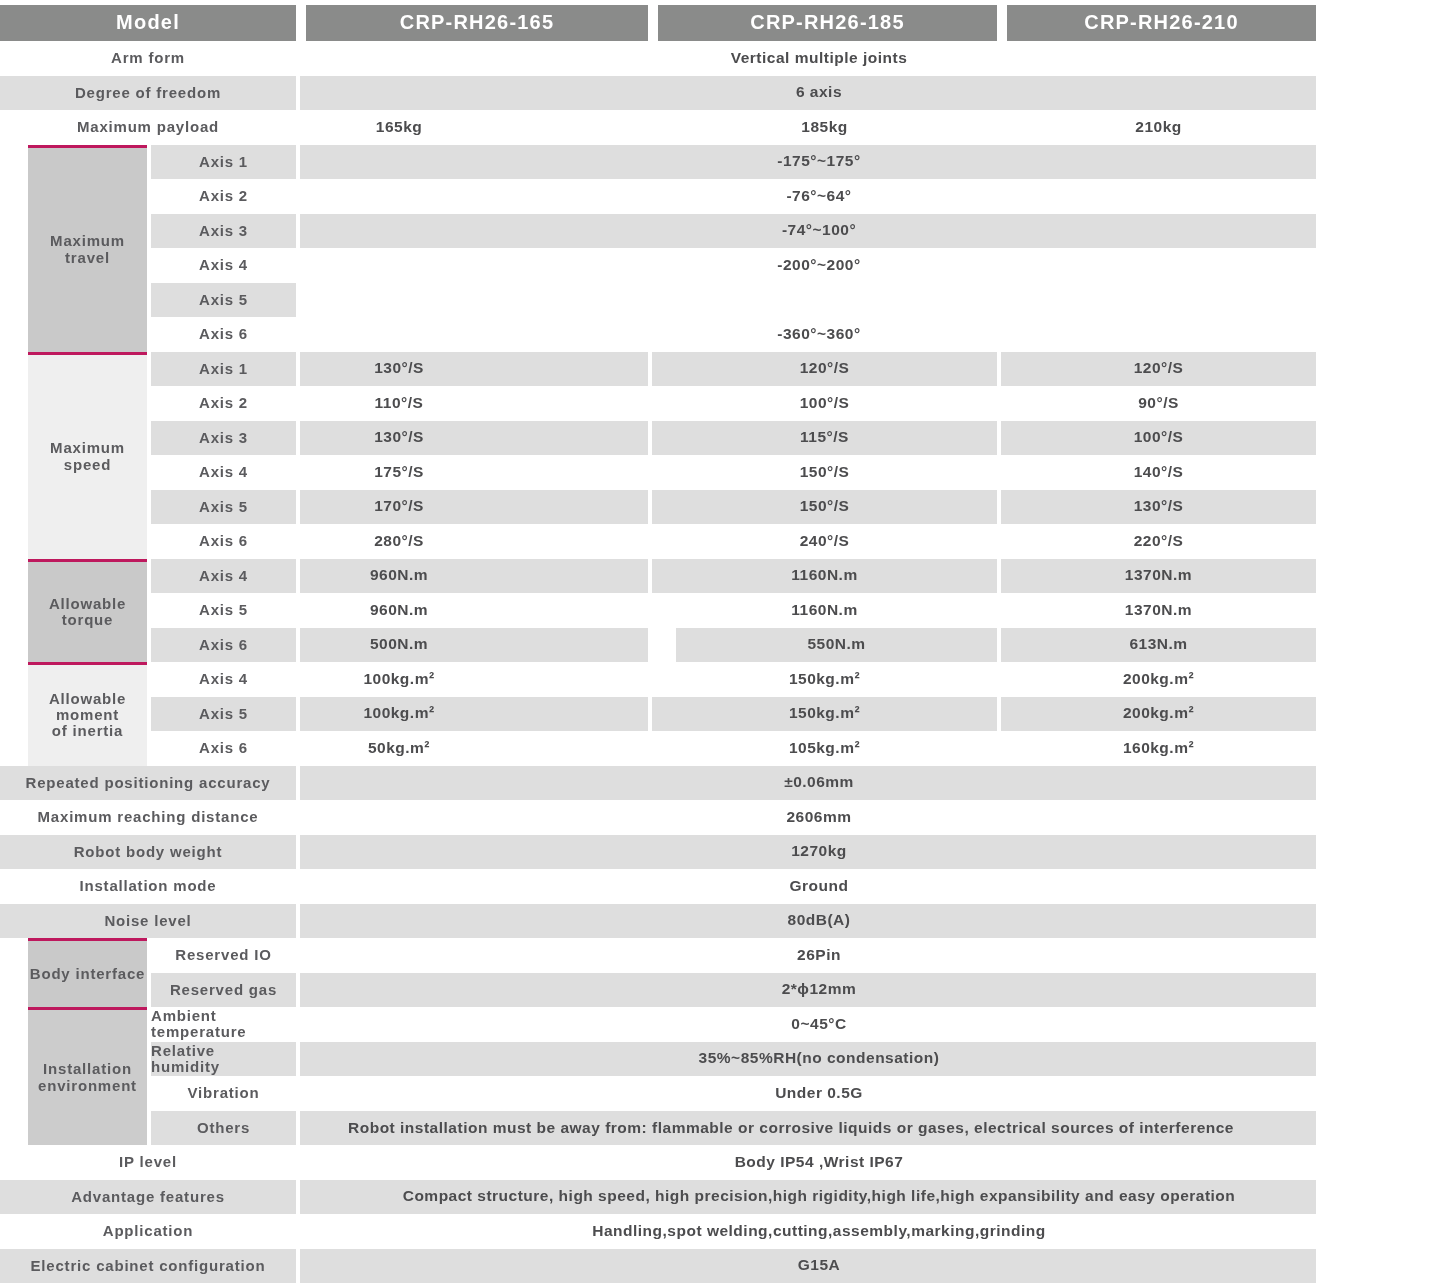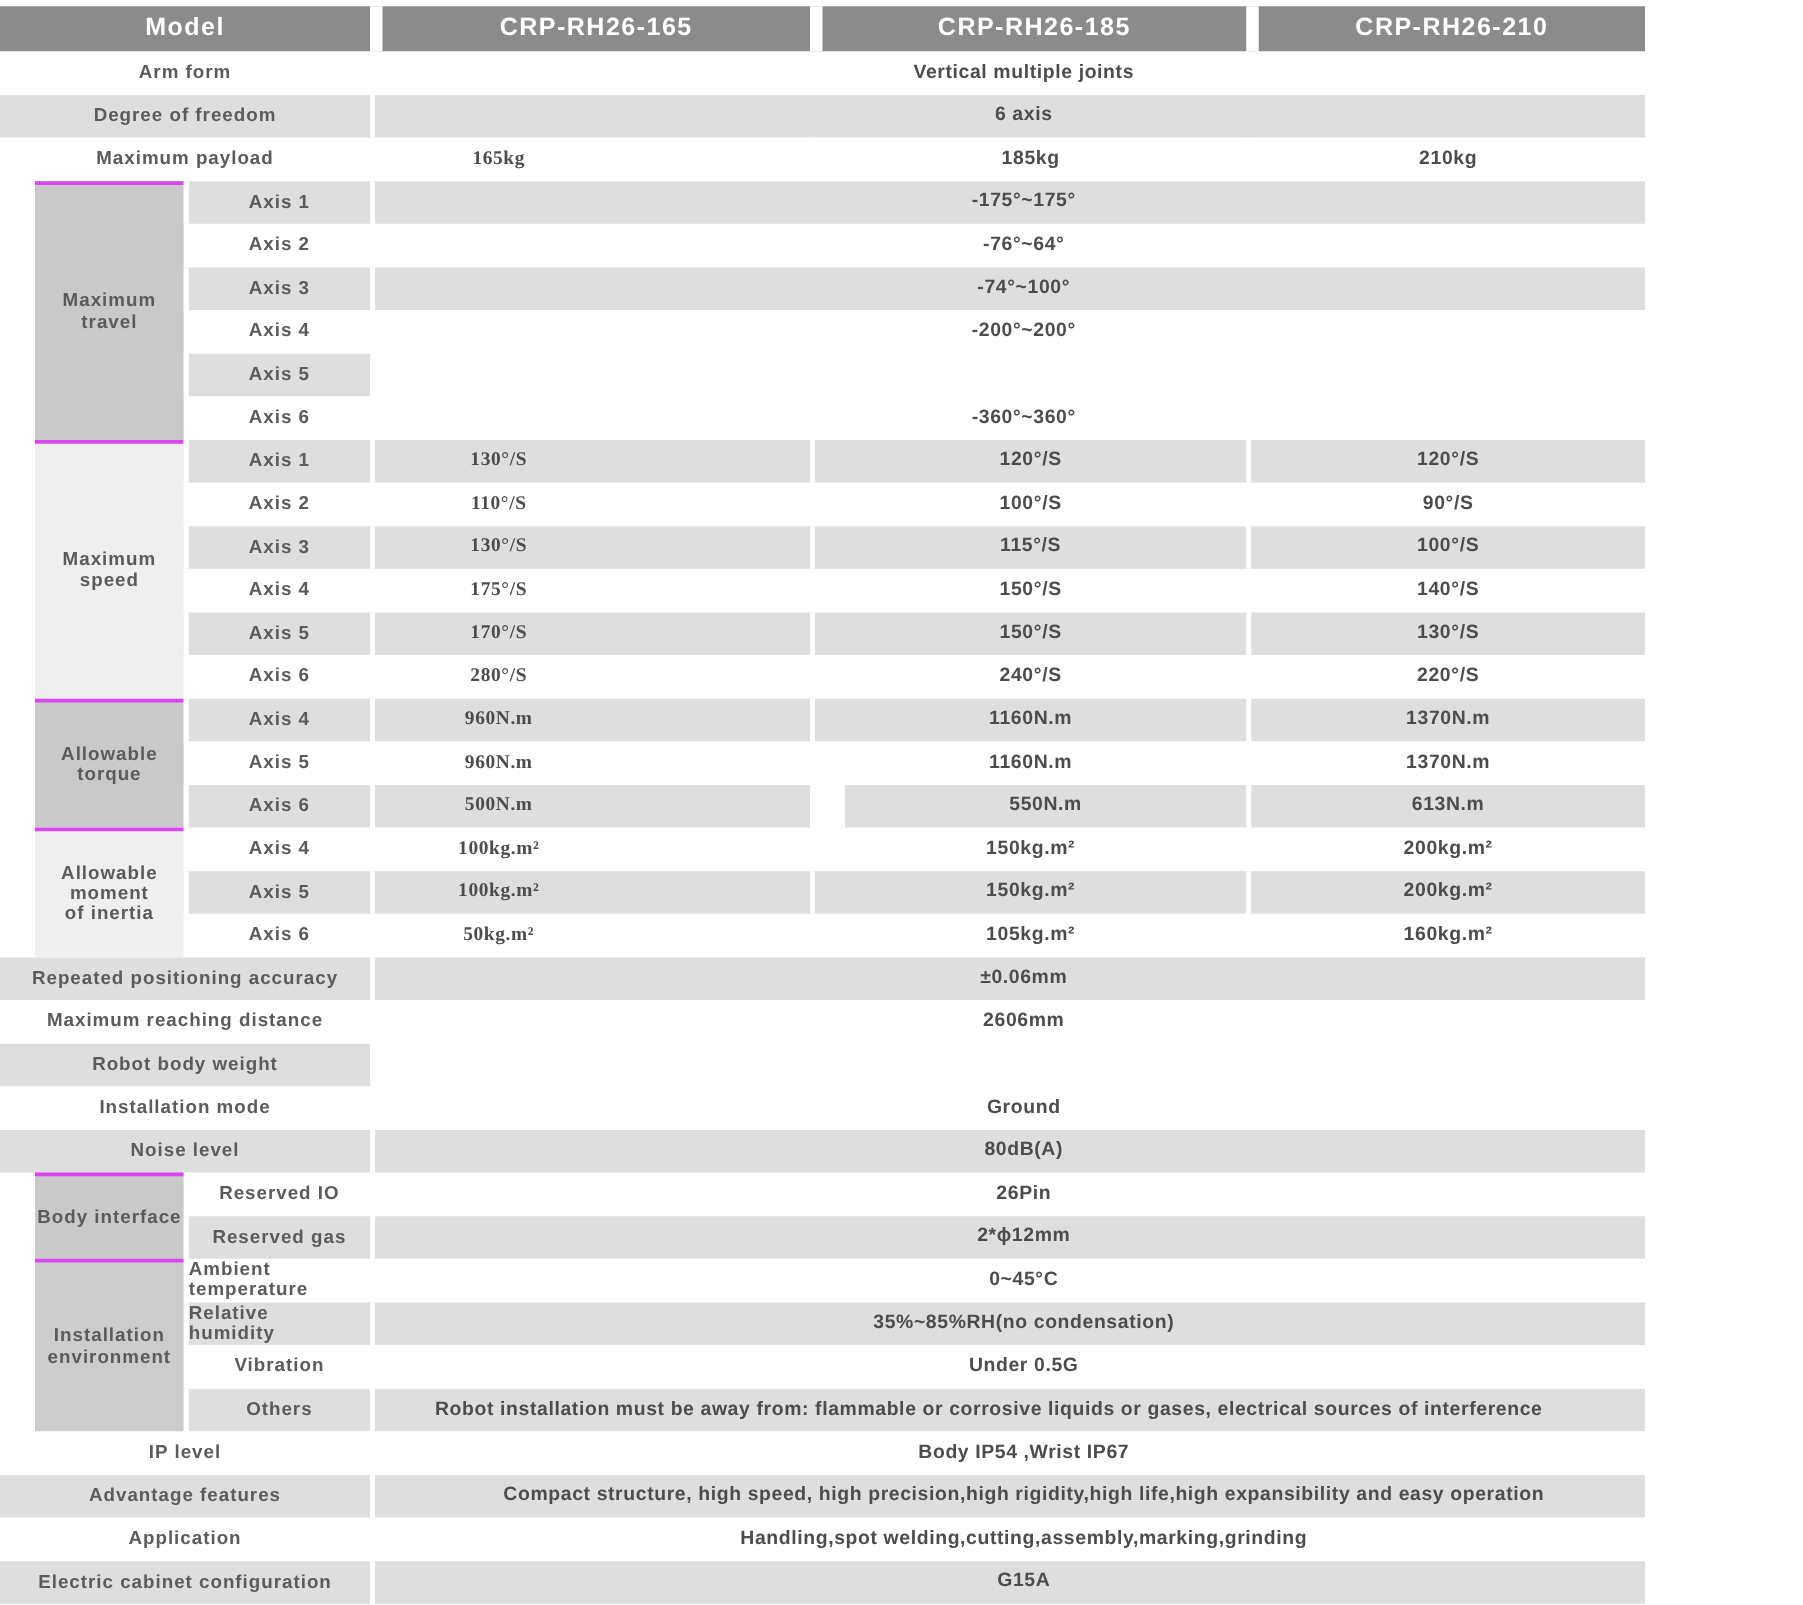--- a/index.html
+++ b/index.html
@@ -26,29 +26,29 @@
   .hdr-m0{grid-column:3;}
   .hdr-m1{grid-column:4;}
   .hdr-m2{grid-column:5;}
   .sepw{border-left:10px solid #fff;}
   
   .sep{border-left:4px solid #fff;}
   .zebra{background:var(--zebra_bg);}
   .rlabel,.sub,.group{
     color:var(--label_text);font-size:15px;font-weight:bold;letter-spacing:0.8px;
   }
-  .group{border-top:3px solid #d946ef;margin-left:28px;}
+  .group{border-top:3px solid #be185d;margin-left:28px;}
   .g-dark{background:var(--group_dark_bg);}
   .g-light{background:var(--group_light_bg);}
   .g-mid{background:var(--group_mid_bg);}
   .val{
     color:var(--value_text);font-size:15.5px;font-weight:bold;letter-spacing:0.5px;
   }
   .merged{padding-left:22px;}
-  .c0{padding-right:150px;font-family:Liberation Serif, serif;}         
+  .c0{padding-right:150px;}         
   .left-sub{justify-content:flex-start;text-align:left;}
   .left-val{justify-content:flex-start;padding-left:48px;padding-right:12px;text-align:left;line-height:1.12;}
 </style>
 </head>
 <body>
 
 <div class="tbl" id="spec-table">
   <div class="cell hdr hdr-label">Model</div>
   <div class="cell hdr hdr-m0 sepw">CRP-RH26-165</div>
   <div class="cell hdr hdr-m1 sepw">CRP-RH26-185</div>
@@ -127,20 +127,21 @@
     <div class="cell val sep c2 zebra" style="grid-area: 21 / 5;">200kg.m²</div>
     <div class="cell sub sep" style="grid-area: 22 / 2;">Axis 6</div>
     <div class="cell val sep c0" style="grid-area: 22 / 3;">50kg.m²</div>
     <div class="cell val sep c1" style="grid-area: 22 / 4;">105kg.m²</div>
     <div class="cell val sep c2" style="grid-area: 22 / 5;">160kg.m²</div>
     <div class="cell rlabel zebra" style="grid-area: 23 / 1 / auto / 3;">Repeated positioning accuracy</div>
     <div class="cell val sep zebra merged" style="grid-area: 23 / 3 / auto / 6;">±0.06mm</div>
     <div class="cell rlabel" style="grid-area: 24 / 1 / auto / 3;">Maximum reaching distance</div>
     <div class="cell val sep merged" style="grid-area: 24 / 3 / auto / 6;">2606mm</div>
     <div class="cell rlabel zebra" style="grid-area: 25 / 1 / auto / 3;">Robot body weight</div>
+    <div class="cell val sep zebra merged" style="grid-area: 25 / 3 / auto / 6;">1270kg</div>
     <div class="cell rlabel" style="grid-area: 26 / 1 / auto / 3;">Installation mode</div>
     <div class="cell val sep merged" style="grid-area: 26 / 3 / auto / 6;">Ground</div>
     <div class="cell rlabel zebra" style="grid-area: 27 / 1 / auto / 3;">Noise level</div>
     <div class="cell val sep zebra merged" style="grid-area: 27 / 3 / auto / 6;">80dB(A)</div>
     <div class="cell group g-dark" style="grid-area: 28 / 1 / span 2;">Body interface</div>
     <div class="cell sub sep" style="grid-area: 28 / 2;">Reserved IO</div>
     <div class="cell val sep merged" style="grid-area: 28 / 3 / auto / 6;">26Pin</div>
     <div class="cell sub sep zebra" style="grid-area: 29 / 2;">Reserved gas</div>
     <div class="cell val sep zebra merged" style="grid-area: 29 / 3 / auto / 6;">2*ϕ12mm</div>
     <div class="cell group g-mid" style="grid-area: 30 / 1 / span 4;">Installation

